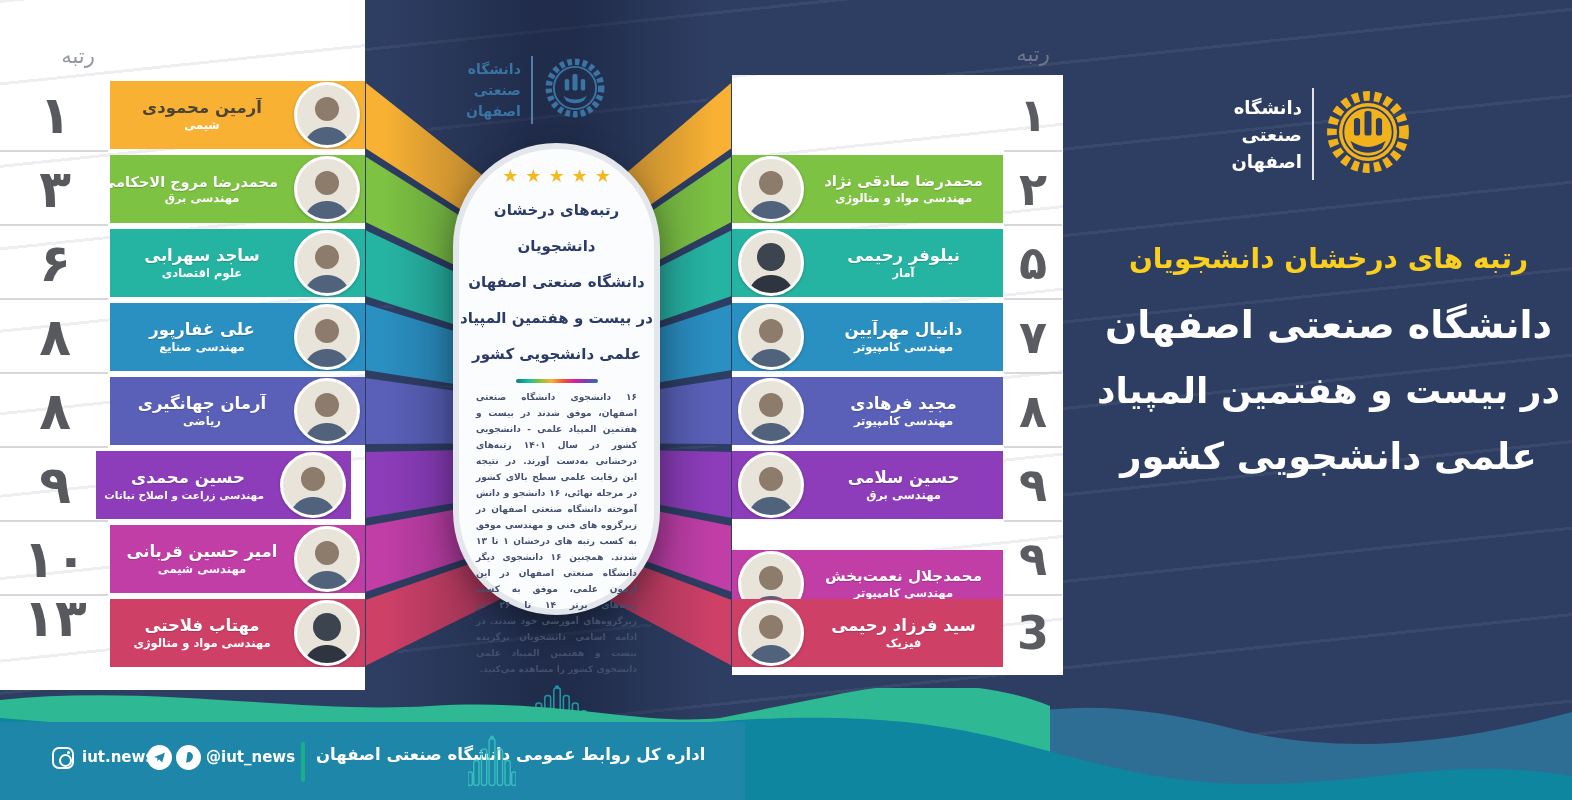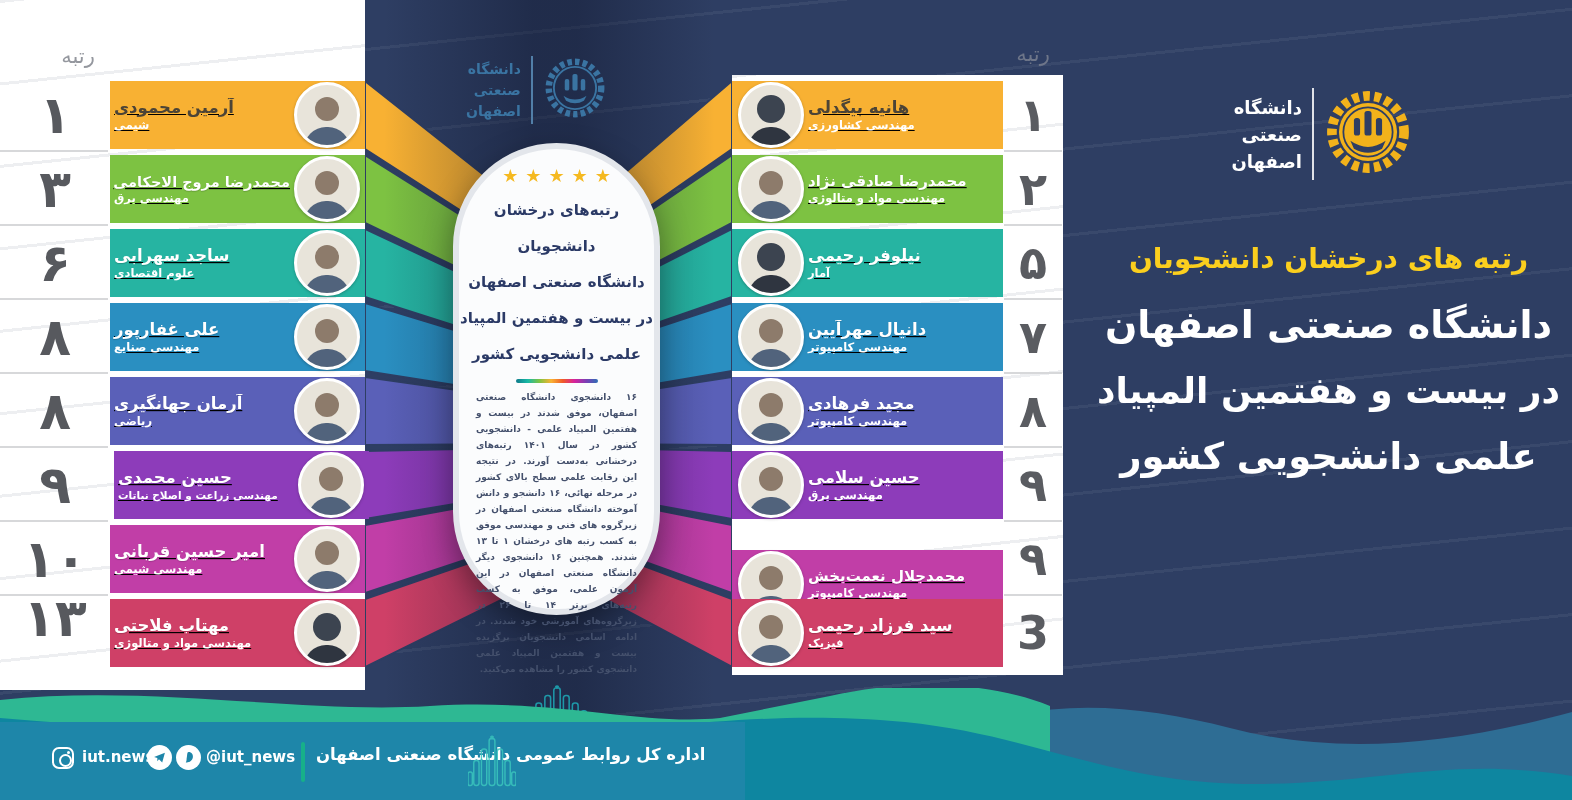--- a/index.html
+++ b/index.html
@@ -20,21 +20,21 @@
     background-image:repeating-linear-gradient(174deg,rgba(110,120,140,0.12) 0 3px,transparent 3px 82px);
     z-index:3;
   }
   #sheet-left{left:0;top:0;width:365px;height:690px;}
   #sheet-right{left:732px;top:75px;width:331px;height:600px;}
   .rank-word{font-size:21px;font-weight:normal;color:#94979e;z-index:6;}
   #rank-word-right{color:#6e7689;}
   .sep{position:absolute;height:2px;background:#d7d8da;z-index:5;}
   
   .bar{position:absolute;height:68px;z-index:6;display:flex;align-items:center;}
-  .bar .txt{flex:1;text-align:left;direction:rtl;line-height:1.25;padding:0 4px;overflow:hidden;text-decoration:underline;}
+  .bar .txt{flex:1;text-align:center;direction:rtl;line-height:1.25;padding:0 16px;overflow:hidden;}
   .name{font-size:16.5px;font-weight:800;color:#ffffff;text-shadow:0 1px 1px rgba(0,0,0,0.18);white-space:nowrap;}
   .dark-name .name{color:#4c4436;text-shadow:none;}
   .major{font-size:11.5px;font-weight:bold;color:#ffffff;white-space:nowrap;}
   .photo{width:60px;height:60px;border-radius:50%;border:3px solid #fff;box-shadow:0 1px 3px rgba(0,0,0,0.25);
          position:relative;overflow:hidden;background:#e8e4da;flex:0 0 auto;}
   .photo::before{content:"";position:absolute;left:50%;top:12px;width:24px;height:24px;margin-left:-12px;border-radius:50%;background:#8d7b6b;}
   .photo::after{content:"";position:absolute;left:50%;bottom:-4px;width:46px;height:22px;margin-left:-23px;border-radius:22px 22px 0 0;background:#51637c;}
   .photo.h::before{background:#3c4450;width:28px;height:28px;margin-left:-14px;top:10px;}
   .photo.h::after{background:#2f3540;}
   .bar-l .photo{margin-right:5px;}
@@ -197,21 +197,21 @@
       </div>
     <div class="photo"></div>
   </div>
   <div class="bar bar-l" style="left: 110px; top: 377px; width: 255px; background: rgb(90, 96, 184);">
     <div class="txt">
         <div class="name">آرمان جهانگیری</div>
         <div class="major">ریاضی</div>
       </div>
     <div class="photo"></div>
   </div>
-  <div class="bar bar-l" style="left: 114px; top: 451px; width: 255px; background: rgb(141, 60, 186);">
+  <div class="bar bar-l" style="left: 96px; top: 451px; width: 255px; background: rgb(141, 60, 186);">
     <div class="txt">
         <div class="name">حسین محمدی</div>
         <div class="major" style="font-size:10.5px;">مهندسی زراعت و اصلاح نباتات</div>
       </div>
     <div class="photo"></div>
   </div>
   <div class="bar bar-l" style="left: 110px; top: 525px; width: 255px; background: rgb(193, 62, 167);">
     <div class="txt">
         <div class="name">امیر حسین قربانی</div>
         <div class="major">مهندسی شیمی</div>
@@ -228,27 +228,20 @@
 
   <div class="rank-cell right" style="left:1003px;top:81px;">۱</div>
   <div class="rank-cell right" style="left:1003px;top:155px;">۲</div>
   <div class="rank-cell right" style="left:1003px;top:229px;">۵</div>
   <div class="rank-cell right" style="left:1003px;top:303px;">۷</div>
   <div class="rank-cell right" style="left:1003px;top:377px;">۸</div>
   <div class="rank-cell right" style="left:1003px;top:451px;">۹</div>
   <div class="rank-cell right" style="left:1003px;top:525px;">۹</div>
   <div class="rank-cell right" style="left:1003px;top:599px;">3</div>
 
-  <div class="bar bar-r dark-name" style="left: 732px; top: 81px; width: 271px; background: rgb(248, 177, 51);">
-    <div class="photo h"></div>
-    <div class="txt">
-        <div class="name">هانیه بیگدلی</div>
-        <div class="major">مهندسی کشاورزی</div>
-      </div>
-  </div>
   <div class="bar bar-r" style="left: 732px; top: 155px; width: 271px; background: rgb(125, 194, 66);">
     <div class="photo"></div>
     <div class="txt">
         <div class="name" style="font-size:15px;">محمدرضا صادقی نژاد</div>
         <div class="major">مهندسی مواد و متالوژی</div>
       </div>
   </div>
   <div class="bar bar-r" style="left: 732px; top: 229px; width: 271px; background: rgb(38, 180, 162);">
     <div class="photo h"></div>
     <div class="txt">

